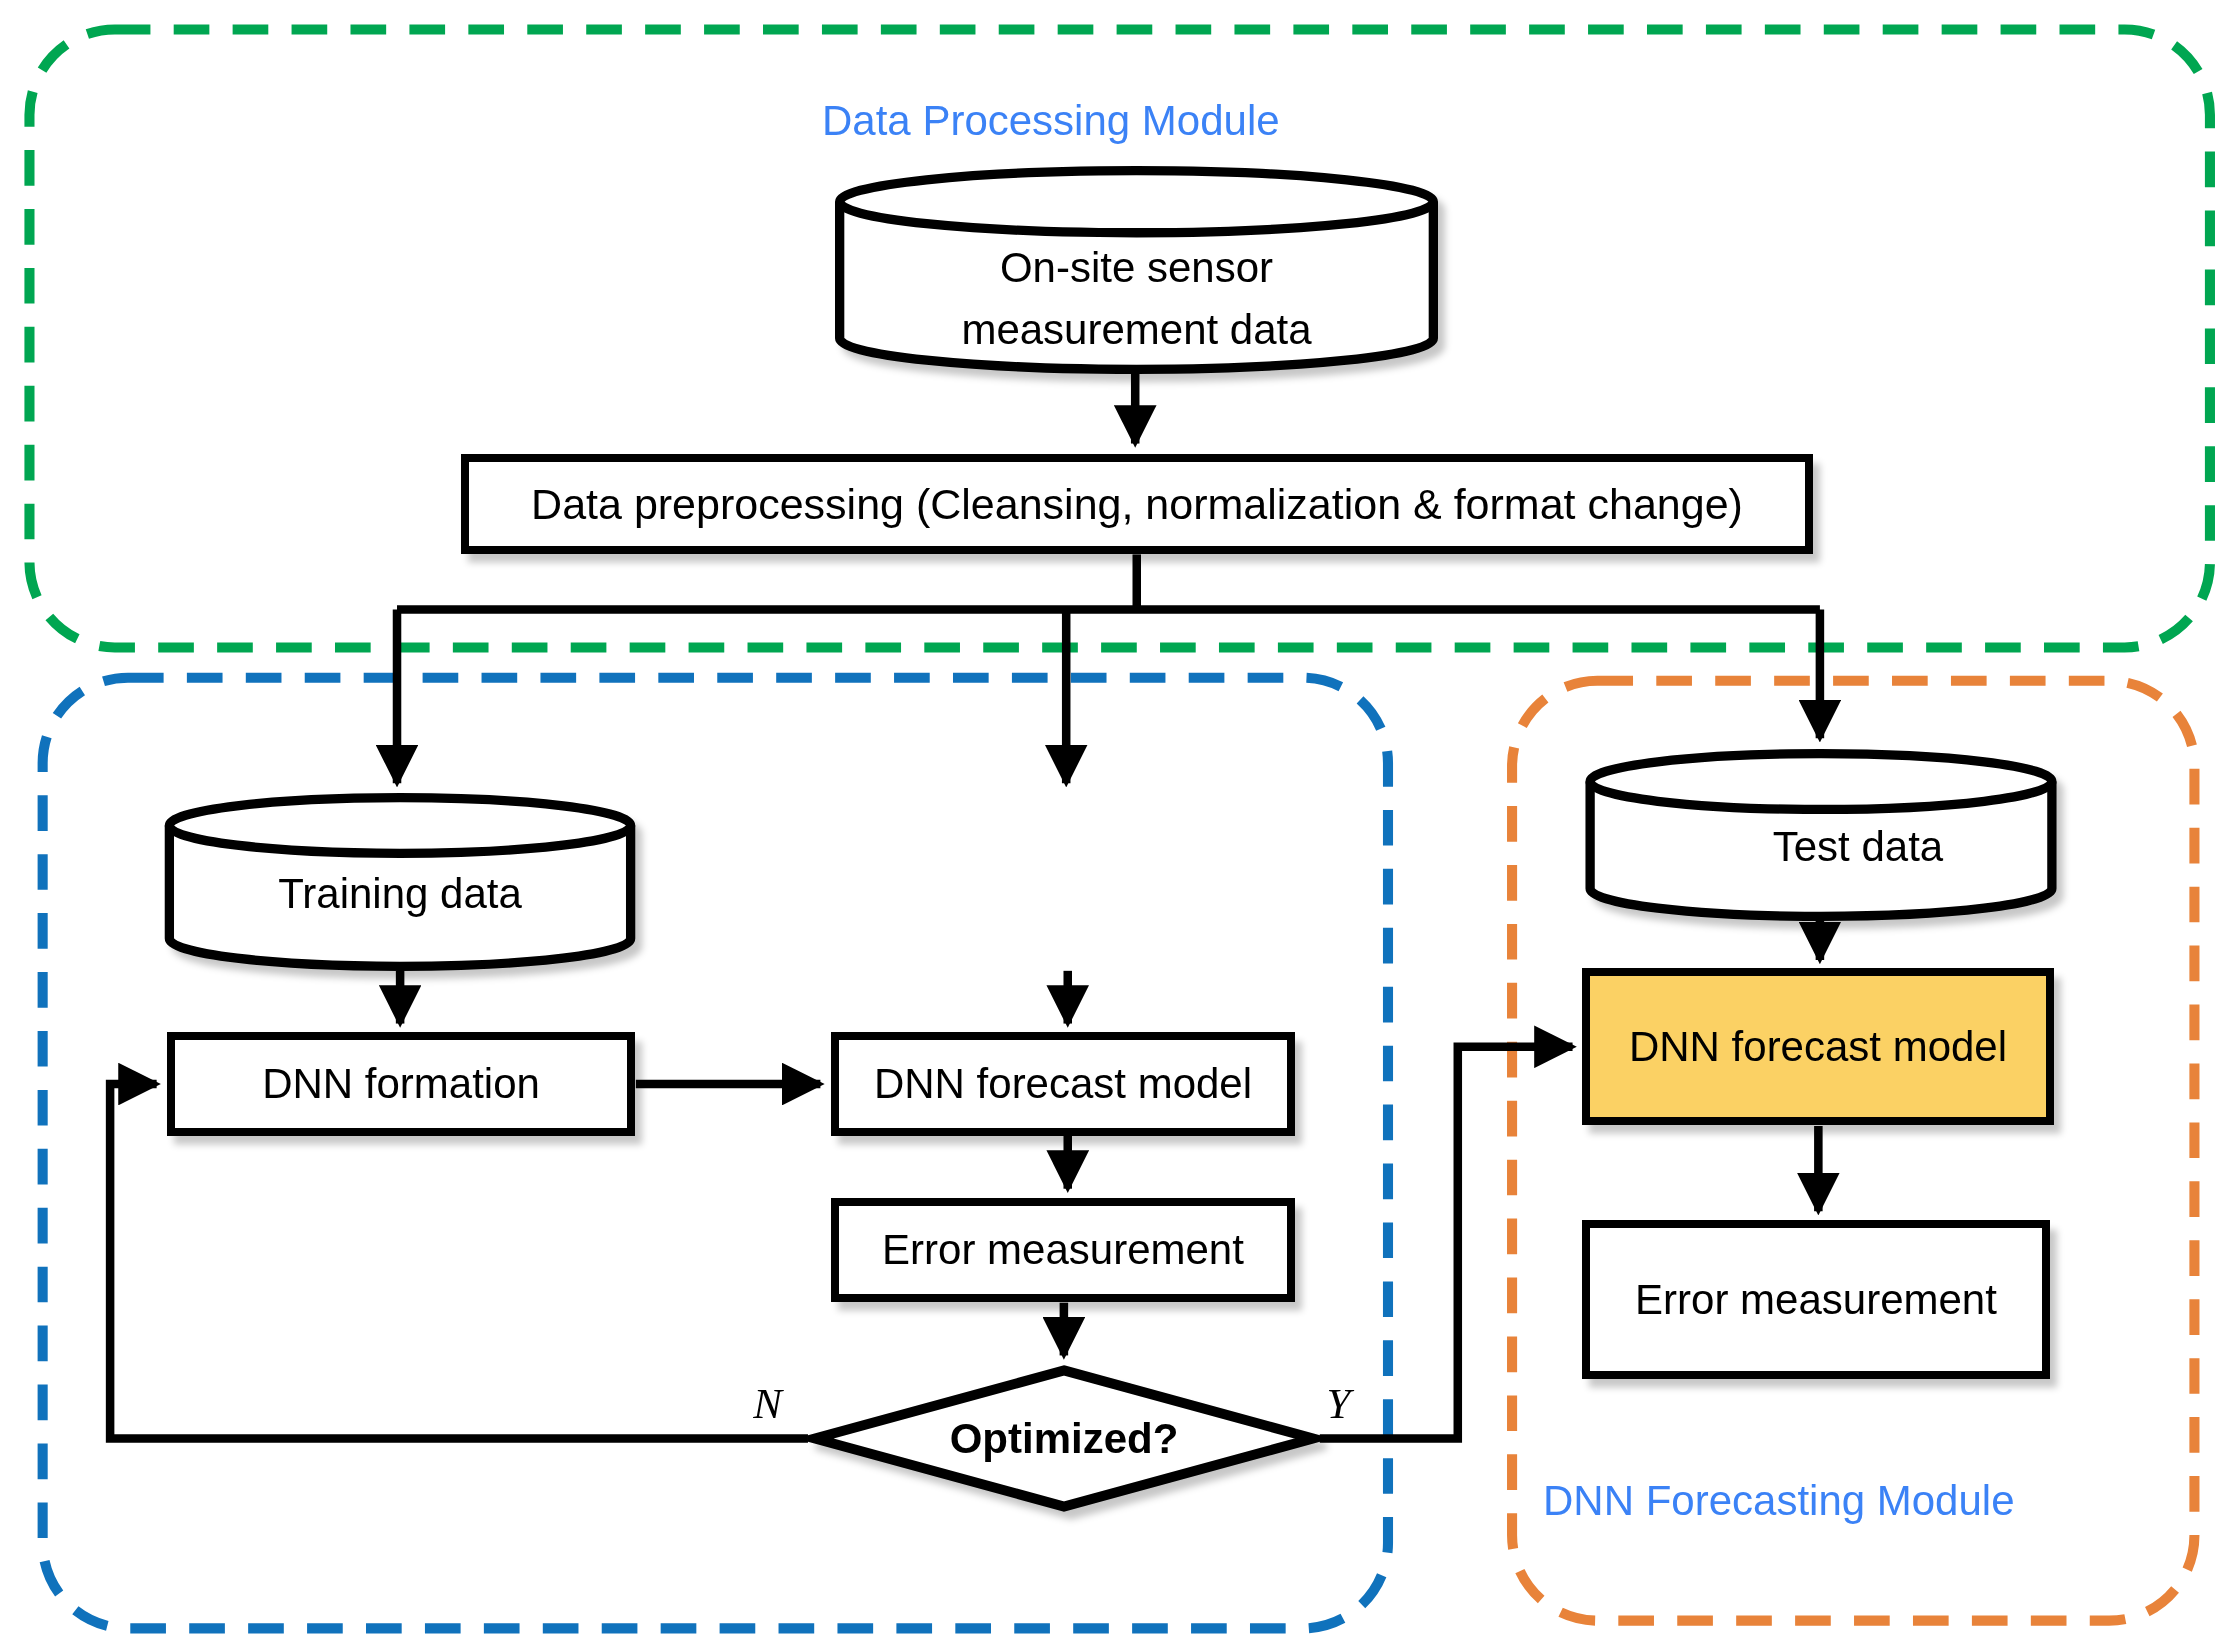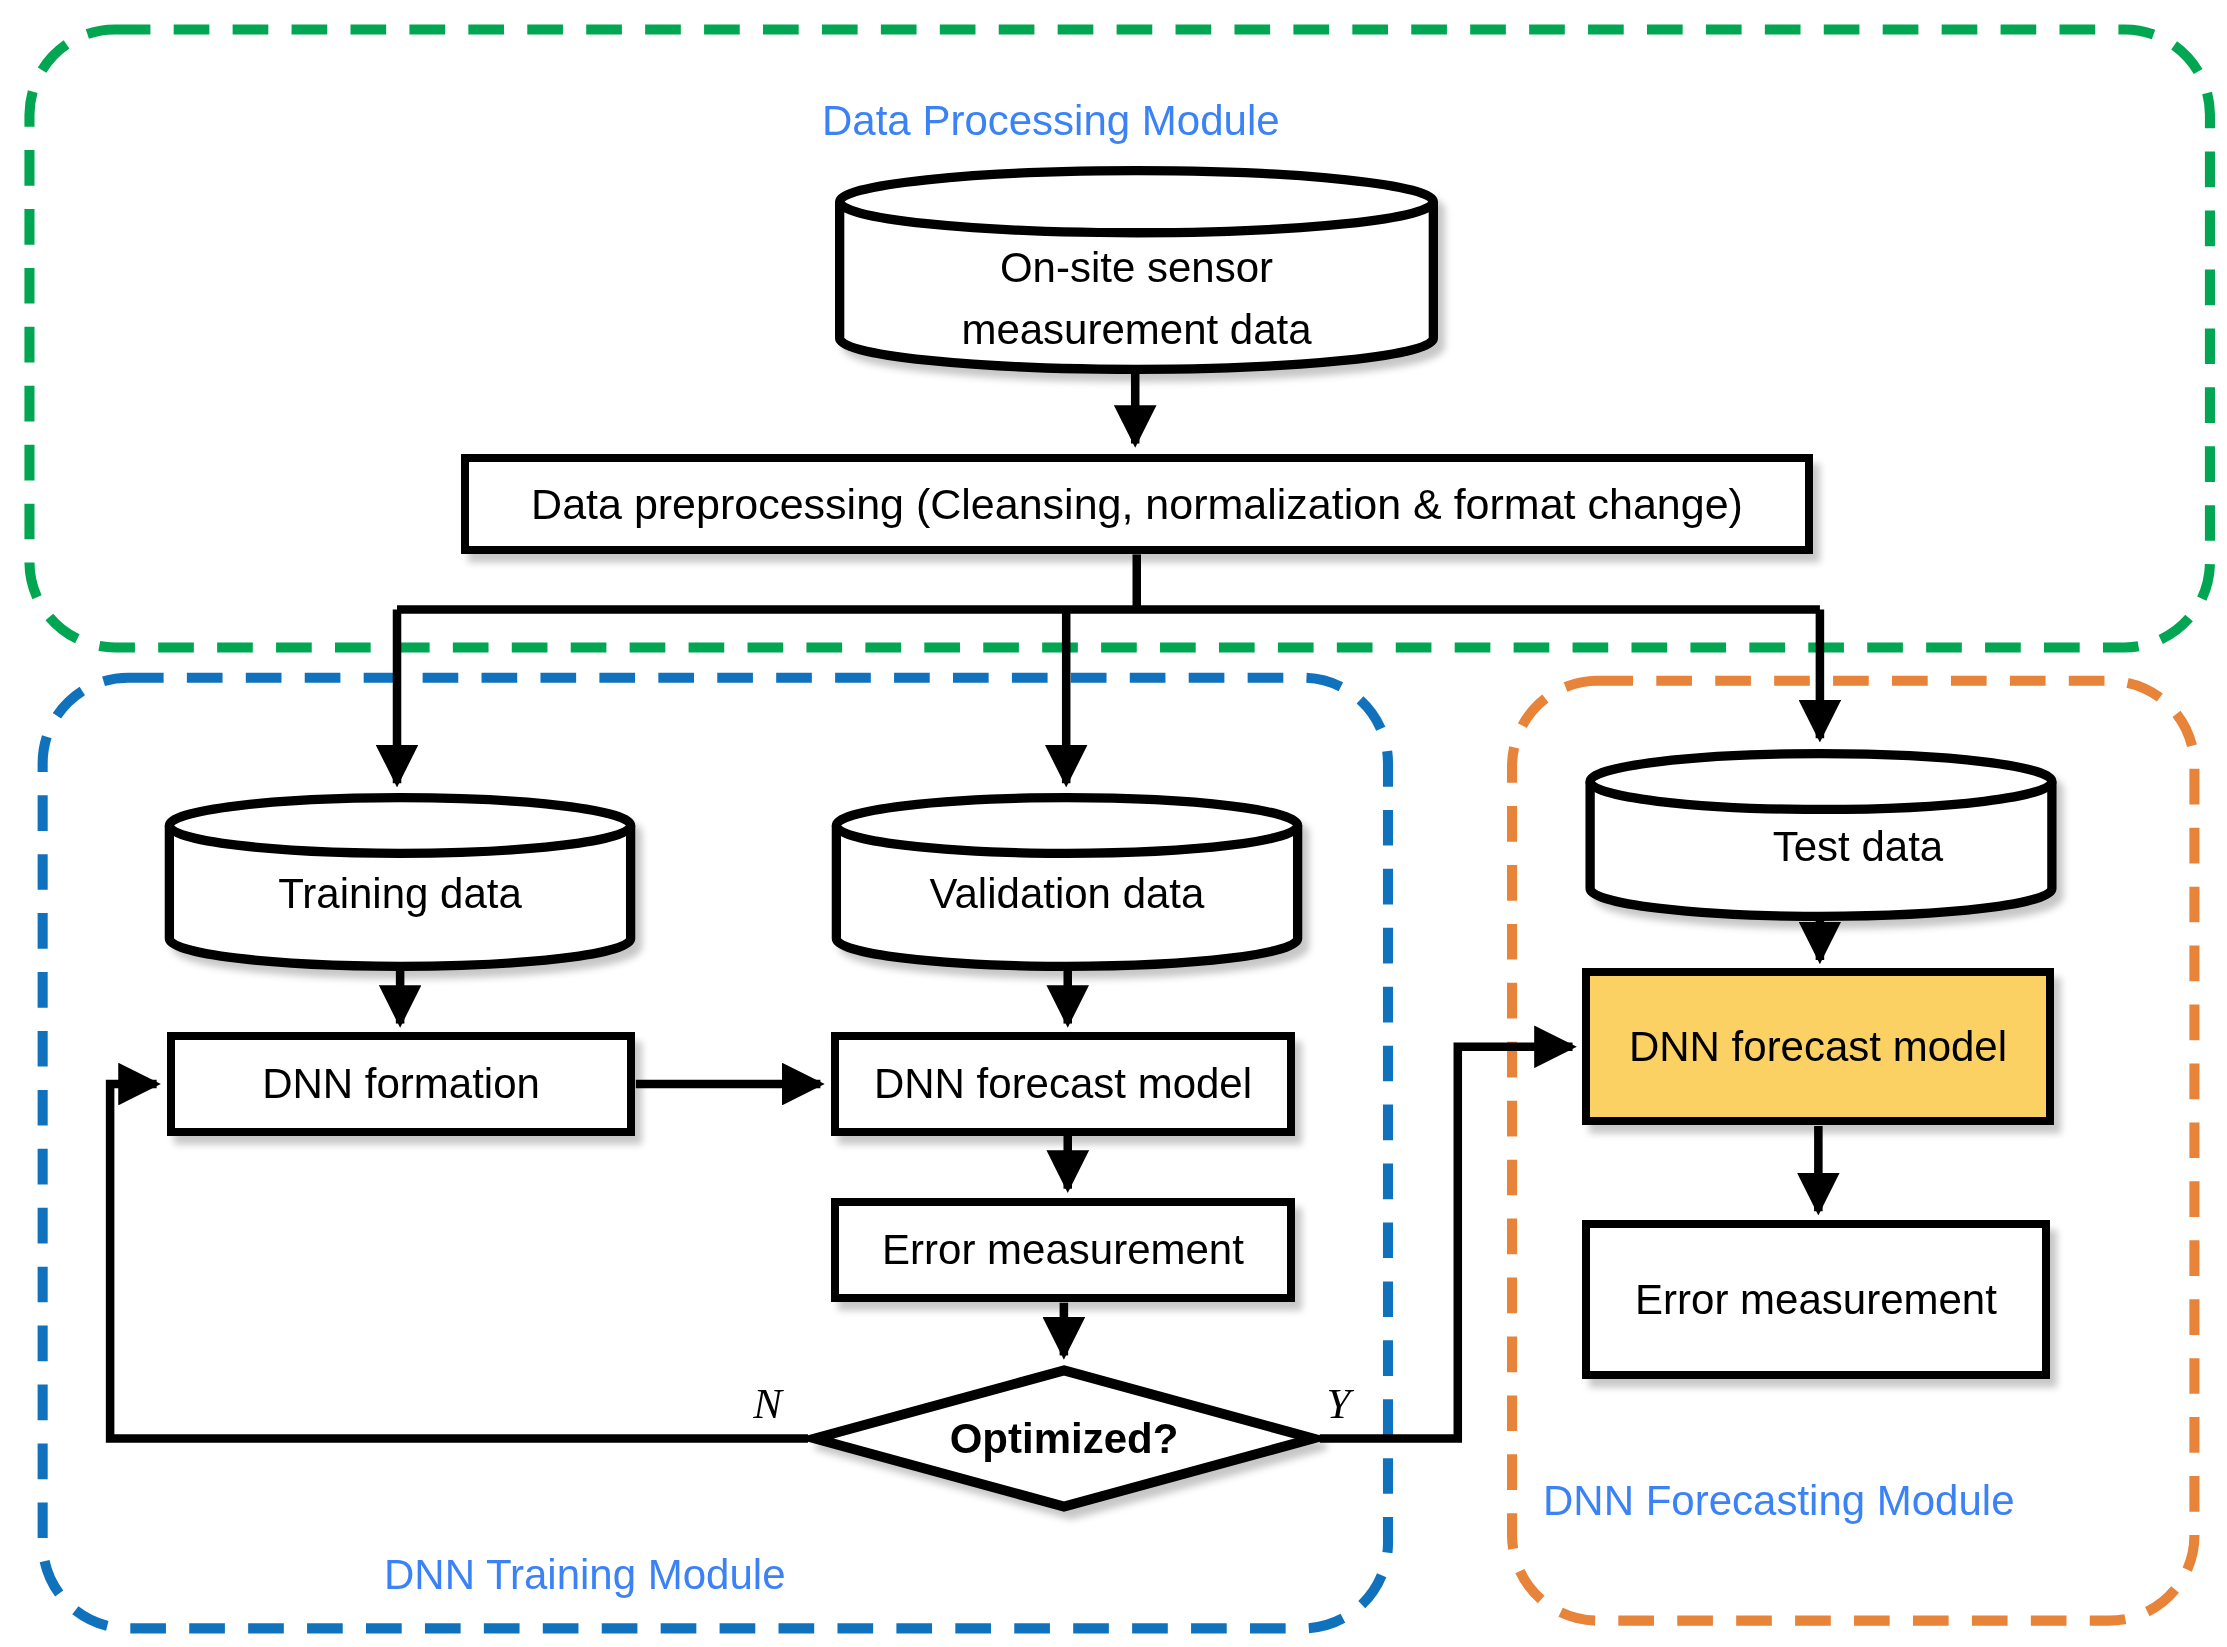--- a/index.html
+++ b/index.html
@@ -74,21 +74,20 @@
       <path d="M1377,1465 V1533" marker-end="url(#ah)"></path>
       <path d="M1372,1680 V1748" marker-end="url(#ah)"></path>
       <path d="M1042,1855 H142 V1398 H202" marker-end="url(#ah)"></path>
       <path d="M1702,1855 H1880 V1350 H2028" marker-end="url(#ah)"></path>
       <path d="M2347,1150 V1238" marker-end="url(#ah)"></path>
       <path d="M2345,1452 V1562" marker-end="url(#ah)"></path>
     </g>
   </svg>
 
   <div class="module-title" style="left:822px;top:97px;">Data Processing Module</div>
-  <div class="module-title" style="left:384px;top:1551px;">DNN Training Module</div>
   <div class="module-title" style="left:1543px;top:1477px;">DNN Forecasting Module</div>
 
   <div class="cyl" style="left:835px;top:166px;width:603px;height:208px;">
     <svg width="603" height="208" viewBox="0 0 777 268">
       <path d="M6,46 V222 a382.5,40 0 0 0 765,0 V46" fill="#fff" stroke="#000" stroke-width="12"></path>
       <ellipse cx="388.5" cy="46" rx="382.5" ry="40" fill="#fff" stroke="#000" stroke-width="12"></ellipse>
     </svg>
     <div class="lbl" style="top:71px;">
       <div>On-site sensor</div>
       <div>measurement data</div>
@@ -98,27 +97,20 @@
   <div class="node rect big" style="left:461px;top:454px;width:1336px;height:84px;">Data preprocessing (Cleansing, normalization &amp; format change)</div>
 
   <div class="cyl" style="left:164px;top:793px;width:472px;height:178px;">
     <svg width="472" height="178" viewBox="0 0 608 230">
       <path d="M6,42 V188 a298,36 0 0 0 596,0 V42" fill="#fff" stroke="#000" stroke-width="12"></path>
       <ellipse cx="304" cy="42" rx="298" ry="36" fill="#fff" stroke="#000" stroke-width="12"></ellipse>
     </svg>
     <div class="lbl" style="top:70px;">Training data</div>
   </div>
 
-  <div class="cyl" style="left:831px;top:793px;width:472px;height:178px;">
-    <svg width="472" height="178" viewBox="0 0 608 230">
-      <path d="M6,42 V188 a298,36 0 0 0 596,0 V42" fill="#fff" stroke="#000" stroke-width="12"></path>
-      <ellipse cx="304" cy="42" rx="298" ry="36" fill="#fff" stroke="#000" stroke-width="12"></ellipse>
-    </svg>
-    <div class="lbl" style="top:70px;">Validation data</div>
-  </div>
 
   <div class="cyl" style="left:1585px;top:749px;width:516px;height:172px;padding-left:30px;">
     <svg width="472" height="172" viewBox="0 0 608 222">
       <path d="M6,42 V180 a298,36 0 0 0 596,0 V42" fill="#fff" stroke="#000" stroke-width="12"></path>
       <ellipse cx="304" cy="42" rx="298" ry="36" fill="#fff" stroke="#000" stroke-width="12"></ellipse>
     </svg>
     <div class="lbl" style="top:67px;">Test data</div>
   </div>
 
   <div class="node rect" style="left:167px;top:1032px;width:452px;height:88px;">DNN formation</div>

